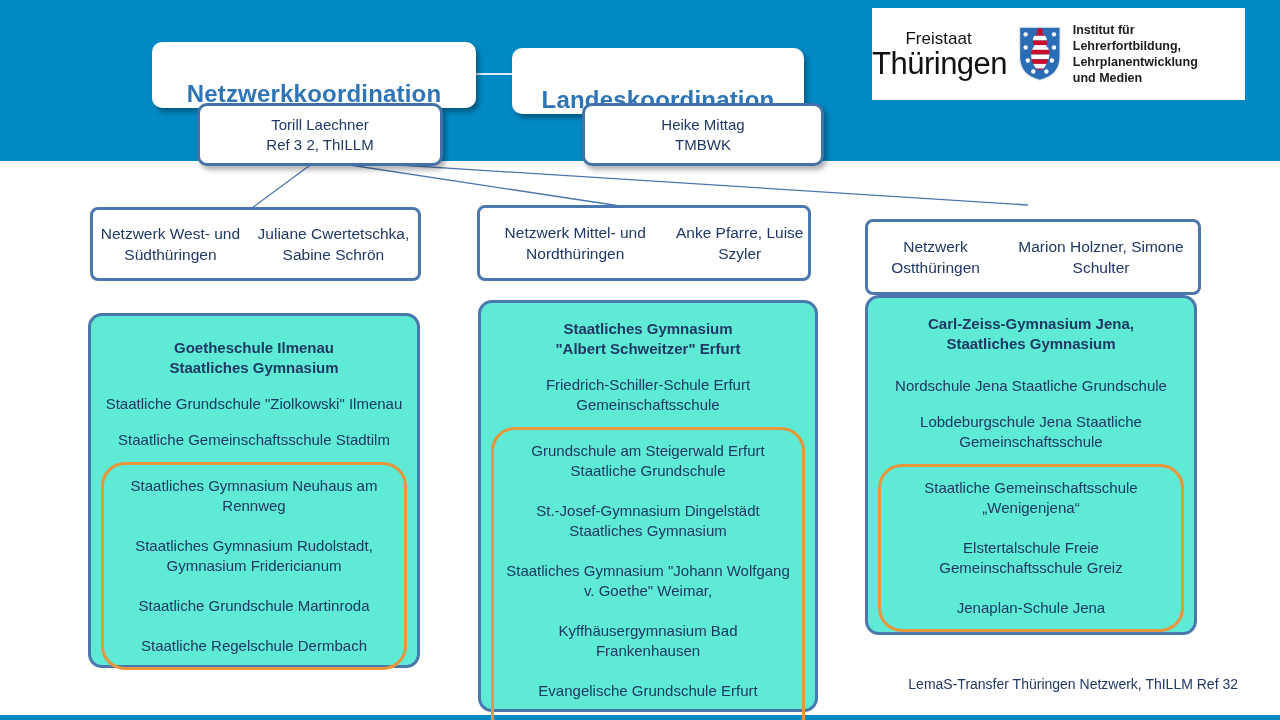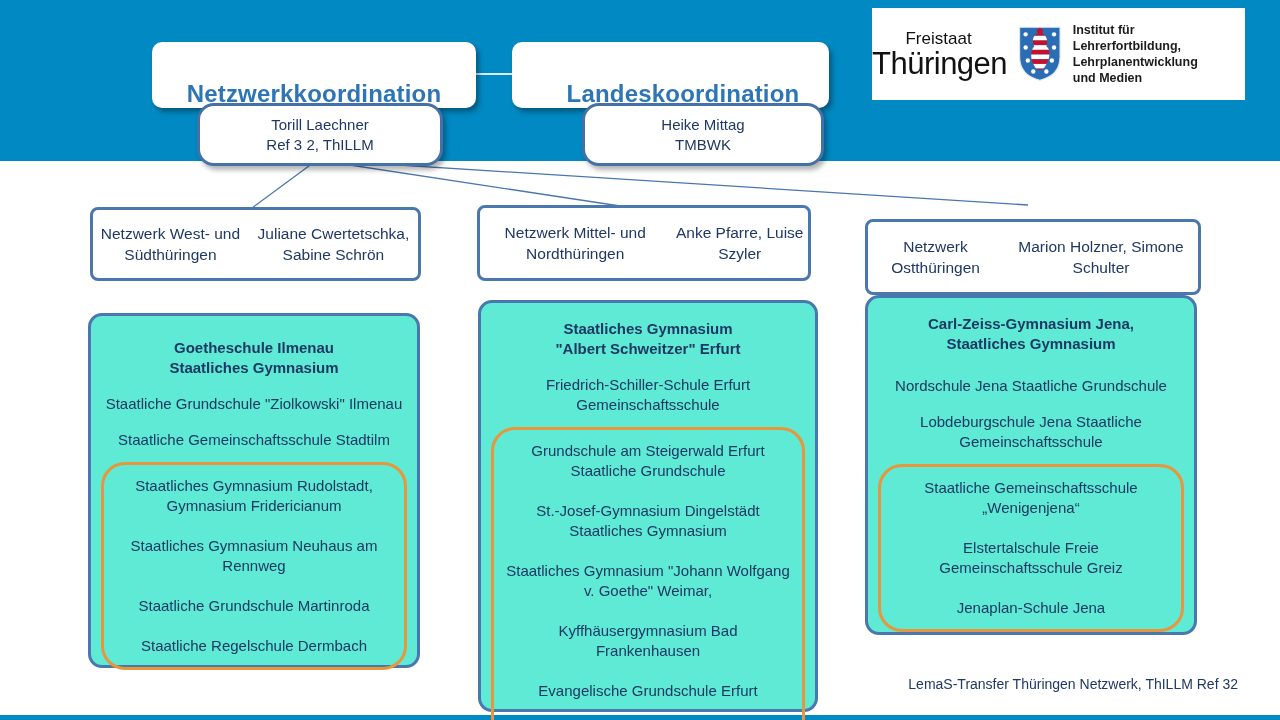--- a/index.html
+++ b/index.html
@@ -9,25 +9,25 @@
   .topbar{position:absolute;left:0;top:0;width:1280px;height:161px;background:#0089C3;z-index:0;}
   .bottombar{position:absolute;left:0;top:715px;width:1280px;height:5px;background:#0089C3;z-index:0;}
 
   .connector-svg{position:absolute;left:0;top:0;width:1280px;height:720px;z-index:1;pointer-events:none;}
 
   
   .hdr-box{position:absolute;background:#fff;border-radius:10px;box-shadow:3px 4px 5px rgba(0,0,0,.35);
            display:flex;align-items:flex-end;justify-content:center;z-index:2;}
   .hdr-box .hdr-title{color:#2E75B6;font-size:24px;font-weight:600;letter-spacing:.2px;}
   .hdr-netz{left:152px;top:42px;width:324px;height:66px;}
-  .hdr-land{left:512px;top:42px;width:292px;height:66px;padding-left:25px;}
+  .hdr-land{left:512px;top:48px;width:292px;height:66px;}
   .hdr-link{position:absolute;left:474px;top:73px;width:40px;height:2px;background:#dcebf5;z-index:1;}
 
   
-  .person-box{position:absolute;background:#fff;border:3px solid #4472A8;border-radius:17px;
+  .person-box{position:absolute;background:#fff;border:3px solid #4472A8;border-radius:10px;
               box-shadow:3px 4px 5px rgba(0,0,0,.3);display:flex;flex-direction:column;align-items:center;
               justify-content:center;color:#1F3864;font-size:15px;line-height:20px;text-align:center;z-index:3;}
   .person-netz{left:197px;top:103px;width:240px;height:57px;}
   .person-land{left:582px;top:103px;width:236px;height:57px;}
 
   
   .network-box{position:absolute;background:#fff;border:3px solid #4A77AE;border-radius:8px;
                display:flex;align-items:center;justify-content:space-between;gap:1px;
                color:#1F3864;font-size:15.5px;line-height:21px;text-align:center;z-index:2;}
   .net-west{left:90px;top:207px;width:325px;height:68px;}
@@ -144,22 +144,22 @@
   </div>
 
   <div class="school-box sb-west">
     <div class="lead-school">
       <div>Goetheschule Ilmenau</div>
       <div>Staatliches Gymnasium</div>
     </div>
     <div class="school-item">Staatliche Grundschule "Ziolkowski" Ilmenau</div>
     <div class="school-item">Staatliche Gemeinschaftsschule Stadtilm</div>
     <div class="orange-group">
+      <div class="school-item">Staatliches Gymnasium Neuhaus am Rennweg</div>
       <div class="school-item">Staatliches Gymnasium Rudolstadt, Gymnasium Fridericianum</div>
-      <div class="school-item">Staatliches Gymnasium Neuhaus am Rennweg</div>
       <div class="school-item">Staatliche Grundschule Martinroda</div>
       <div class="school-item">Staatliche Regelschule Dermbach</div>
     </div>
   </div>
 
   <div class="school-box sb-mittel">
     <div class="lead-school">
       <div>Staatliches Gymnasium</div>
       <div>"Albert Schweitzer" Erfurt</div>
     </div>

